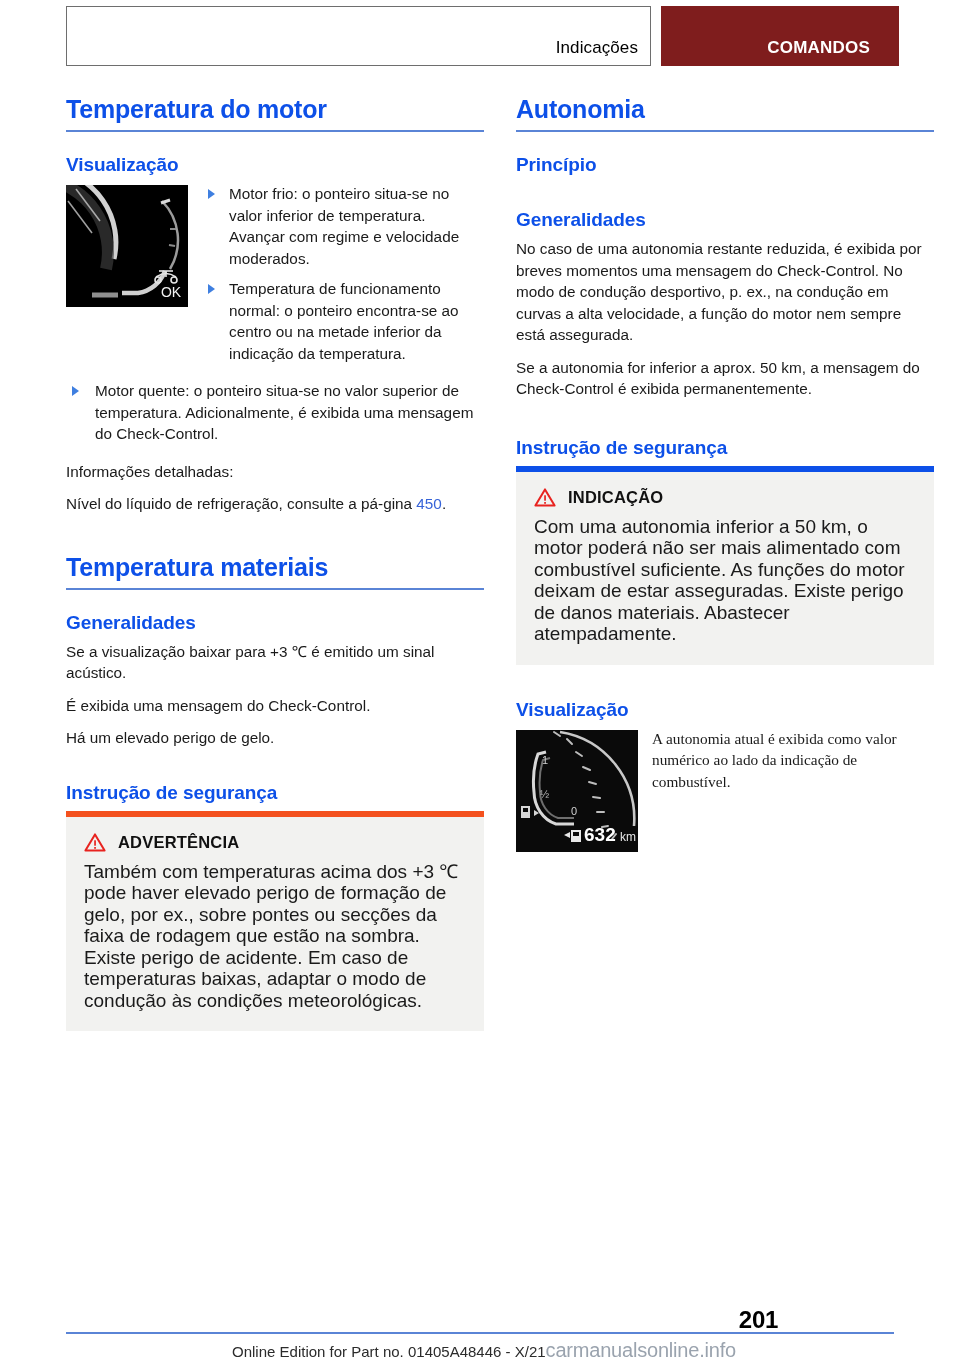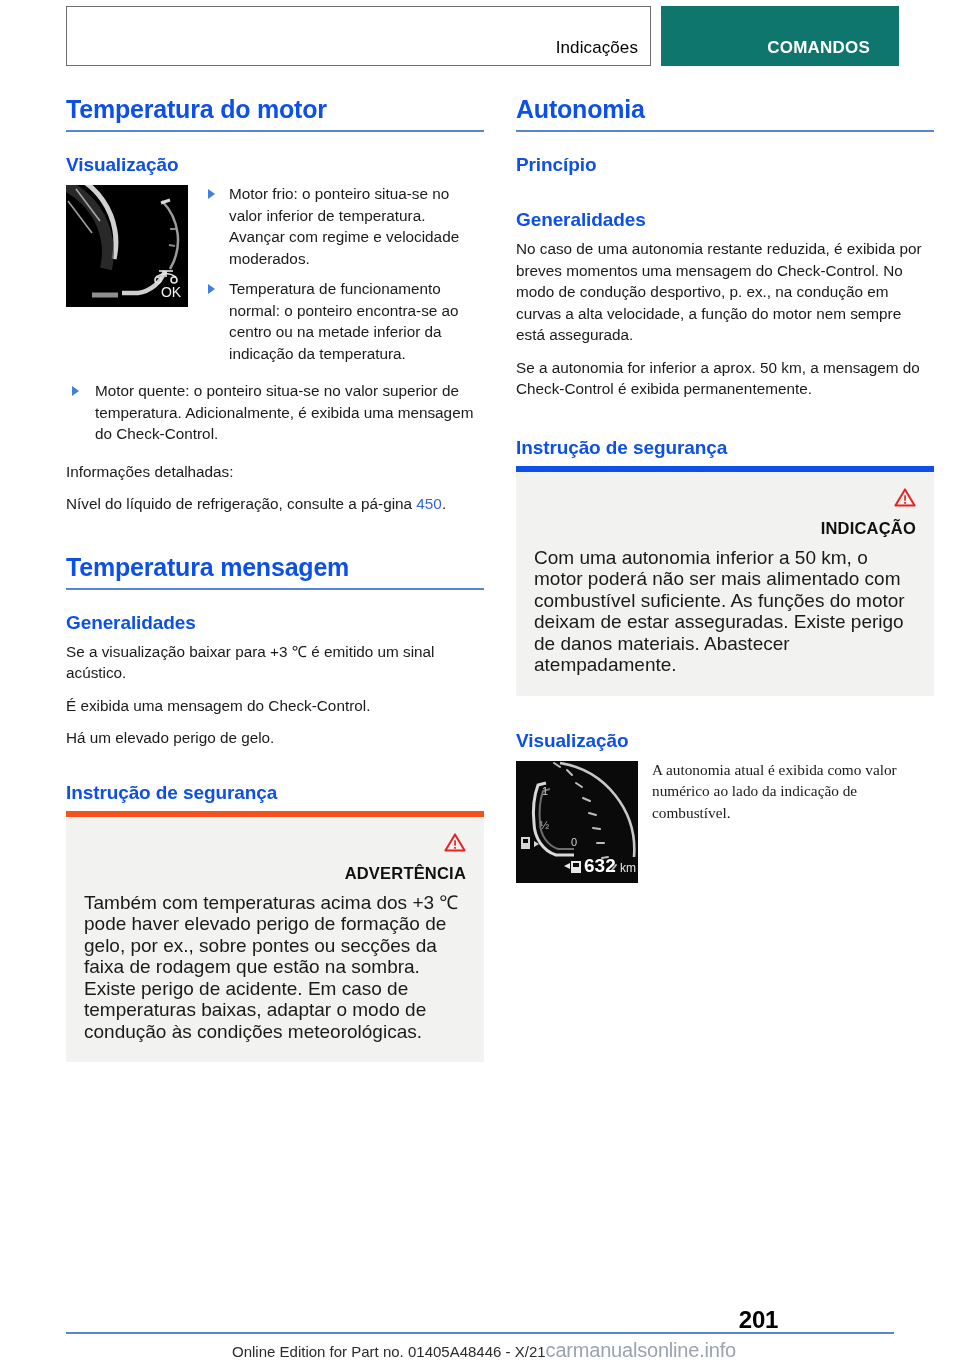--- a/index.html
+++ b/index.html
@@ -39,21 +39,21 @@
     font-size: 17px;
     color: #000000;
     letter-spacing: 0.1px;
   }
   .tab-active {
     position: absolute;
     left: 661px;
     top: 0;
     width: 238px;
     height: 60px;
-    background: #0f766e;
+    background: #7f1d1d;
   }
   .tab-active .tab-label {
     position: absolute;
     right: 29px;
     bottom: 8px;
     font-size: 17px;
     font-weight: bold;
     color: #ffffff;
     letter-spacing: 0.2px;
   }
@@ -154,24 +154,23 @@
   
   .notice {
     background: #f2f2f0;
     padding: 16px 18px 20px 18px;
     margin-top: 1px;
   }
   .notice.warn  { border-top: 6px solid #f4511e; }
   .notice.info  { border-top: 6px solid #0d50e8; }
   .notice-head {
     display: flex;
-    align-items: flex-end;
+    align-items: flex-start;
     gap: 12px;
     margin-bottom: 9px;
-    flex-direction: column;
   }
   .notice-title {
     font-size: 16.5px;
     font-weight: bold;
     letter-spacing: 0.2px;
     color: #111111;
   }
   .notice p {
     font-size: 19px;
     line-height: 21.5px;
@@ -292,21 +291,21 @@
       </li>
     </ul>
 
     <div class="spacer-16"></div>
 
     <p class="body">Informações detalhadas:</p>
     <p class="body"><span>Nível do líquido de refrigeração, consulte a pá-gina </span><span class="pagelink">450</span><span>.</span></p>
 
     <div class="spacer-28"></div>
 
-    <h1 class="chapter">Temperatura mensagem</h1>
+    <h1 class="chapter">Temperatura materiais</h1>
     <div class="chapter-rule"></div>
 
     <h2 class="section">Generalidades</h2>
     <p class="body">Se a visualização baixar para +3 ℃ é emitido um sinal acústico.</p>
     <p class="body">É exibida uma mensagem do Check-Control.</p>
     <p class="body">Há um elevado perigo de gelo.</p>
 
     <div class="spacer-22"></div>
 
     <h2 class="section">Instrução de segurança</h2>

